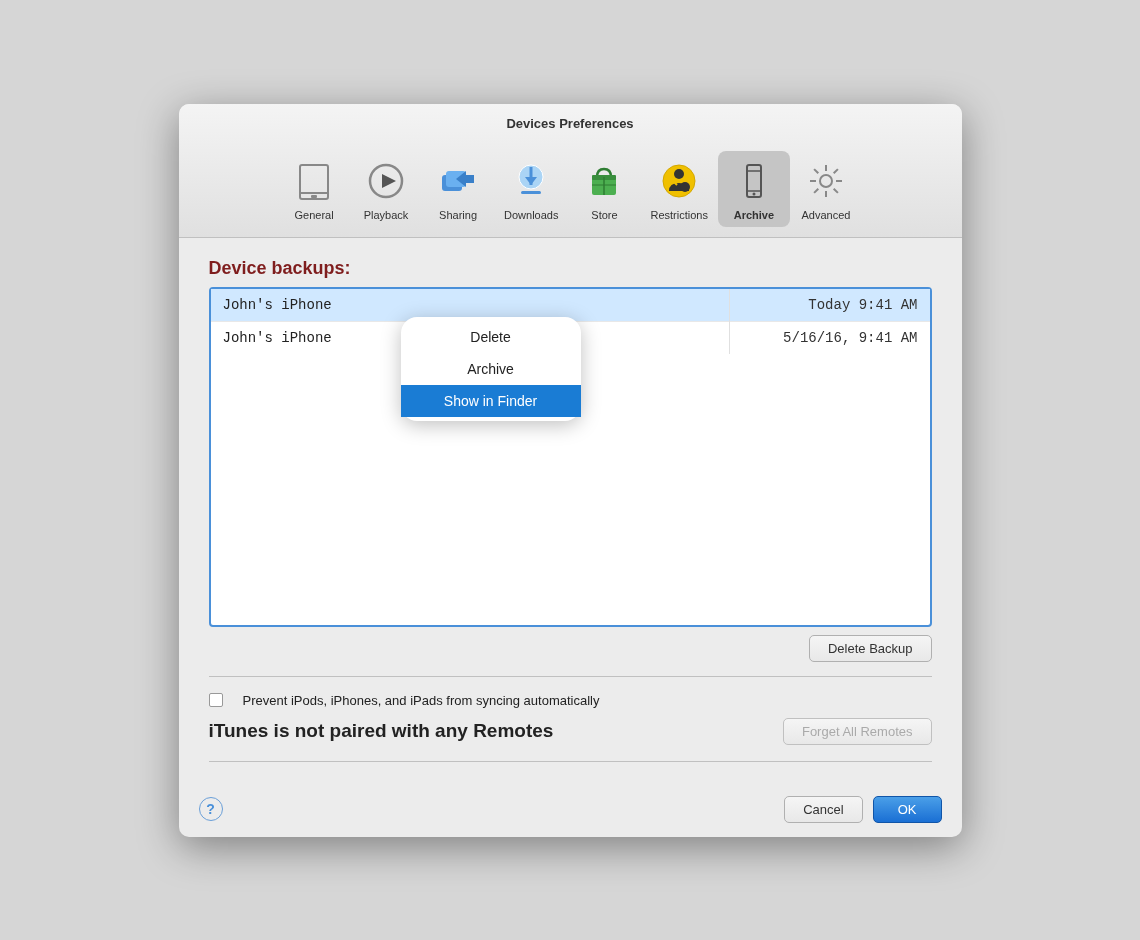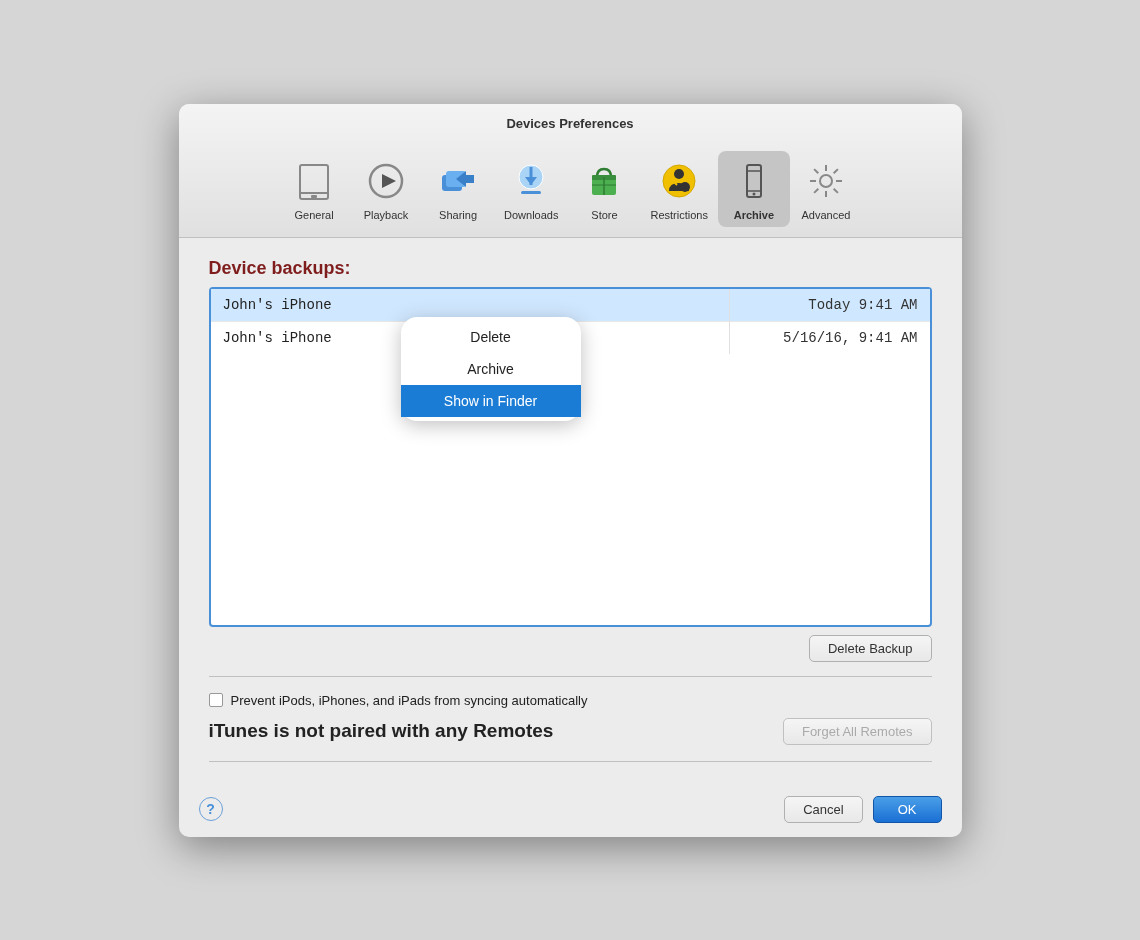--- a/index.html
+++ b/index.html
@@ -177,20 +177,21 @@
       width: 14px;
       height: 14px;
       border: 1px solid #999;
       background: #fff;
       border-radius: 2px;
       flex-shrink: 0;
     }
     .checkbox-label {
       font-size: 13px;
       color: #222;
+      margin-left: 12px;
     }
     .remotes-row {
       display: flex;
       align-items: center;
       justify-content: space-between;
       margin-top: 2px;
     }
     .remotes-label {
       font-size: 19px;
       font-weight: 600;

